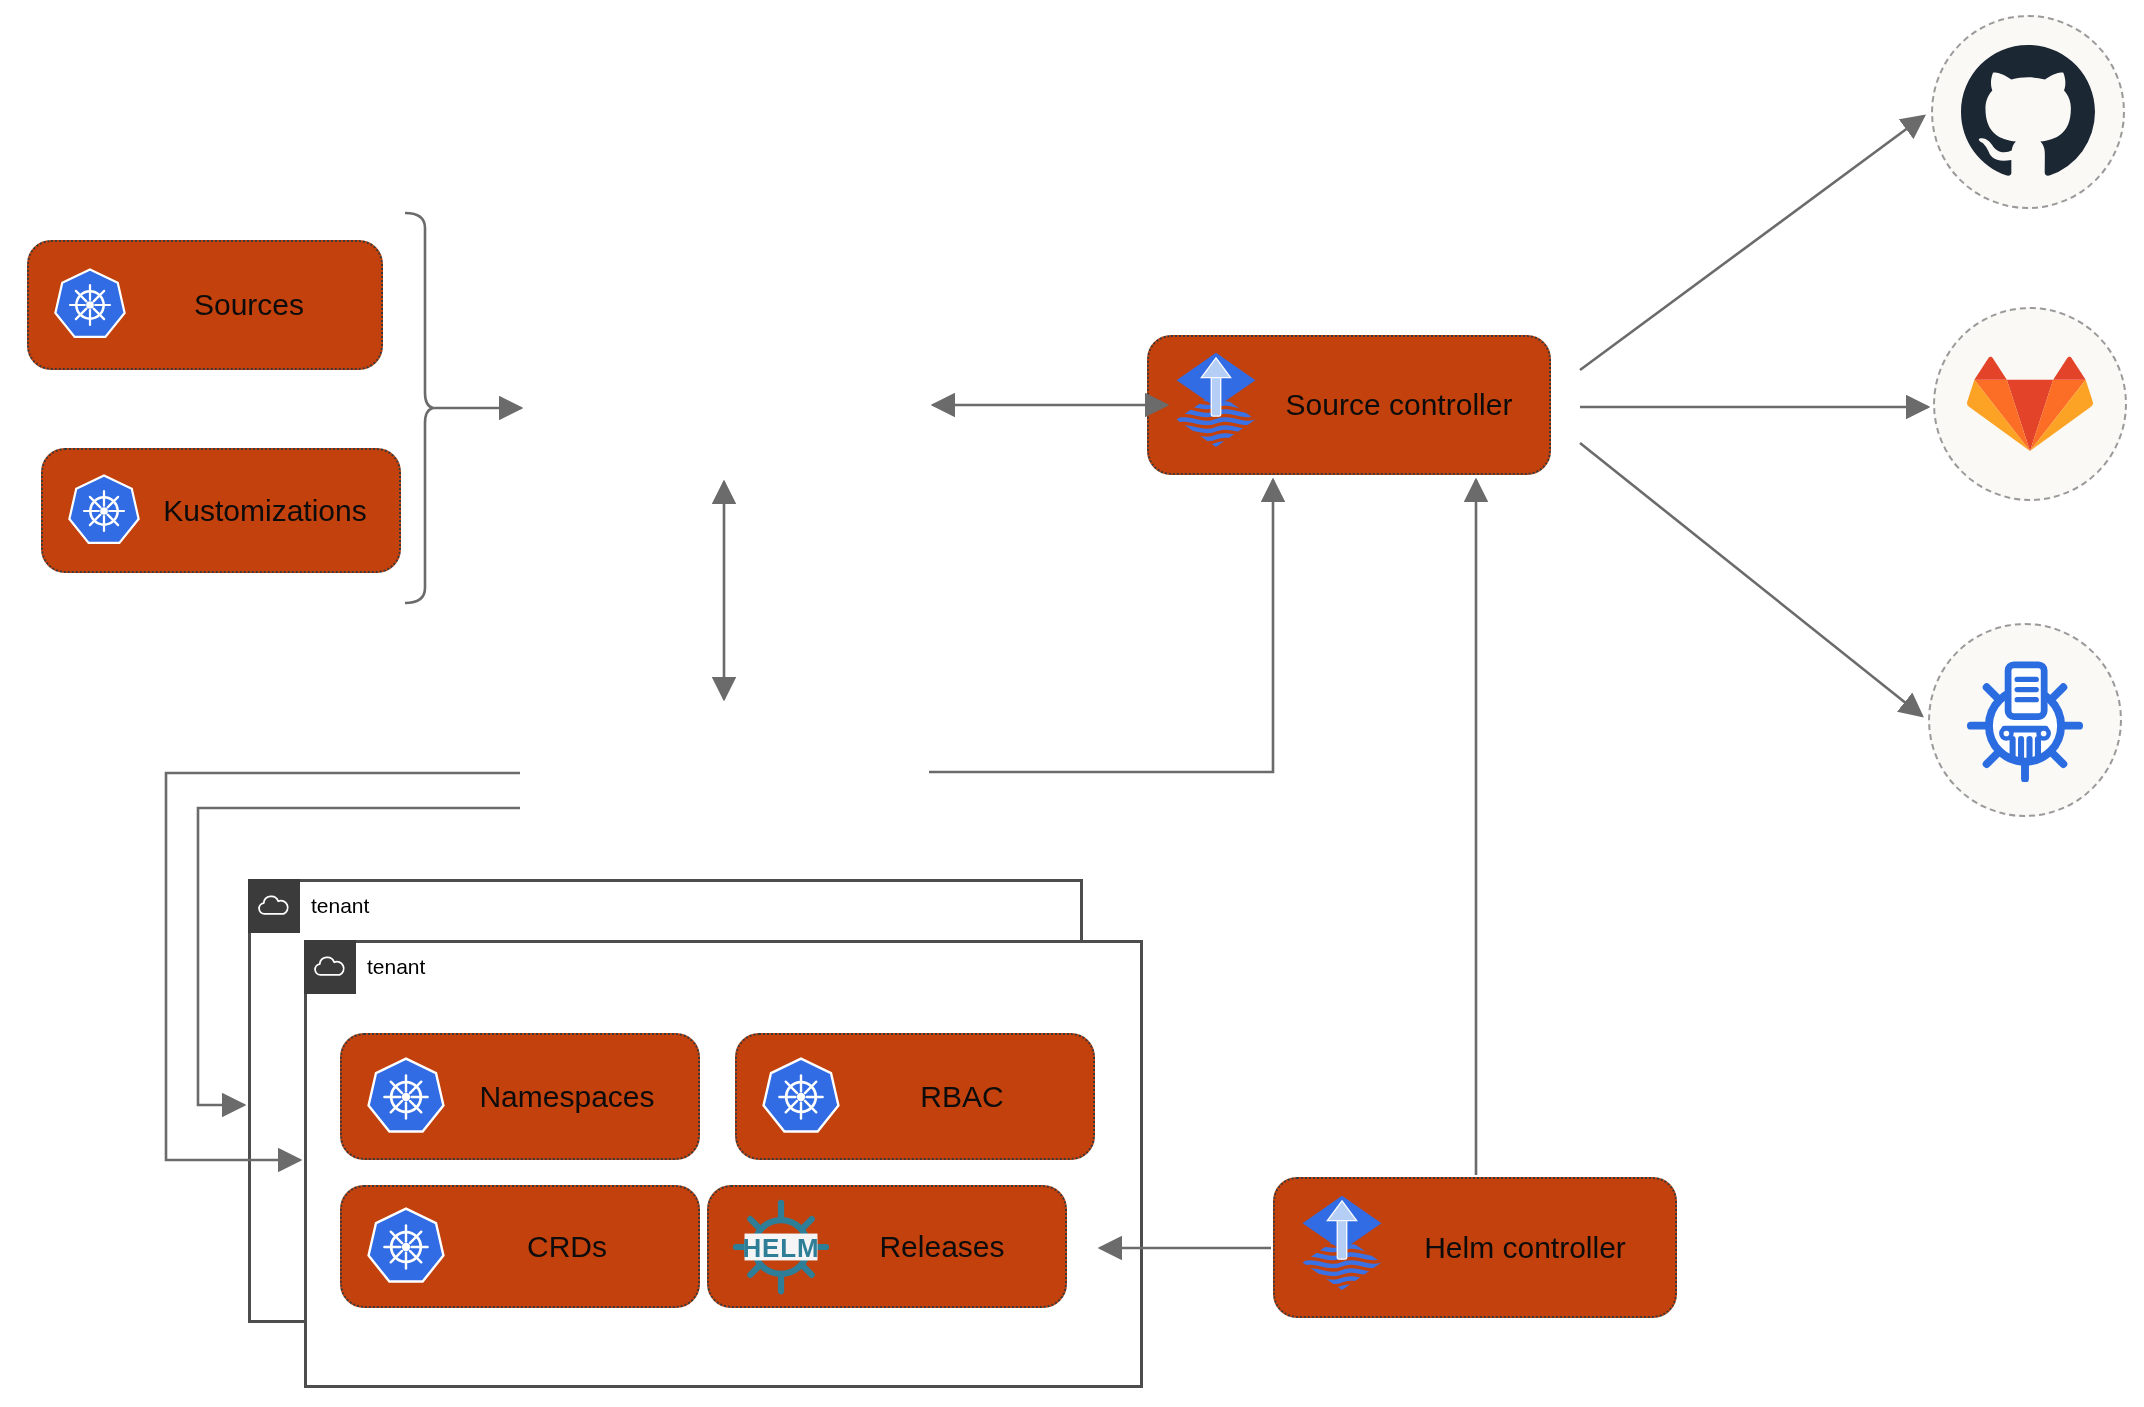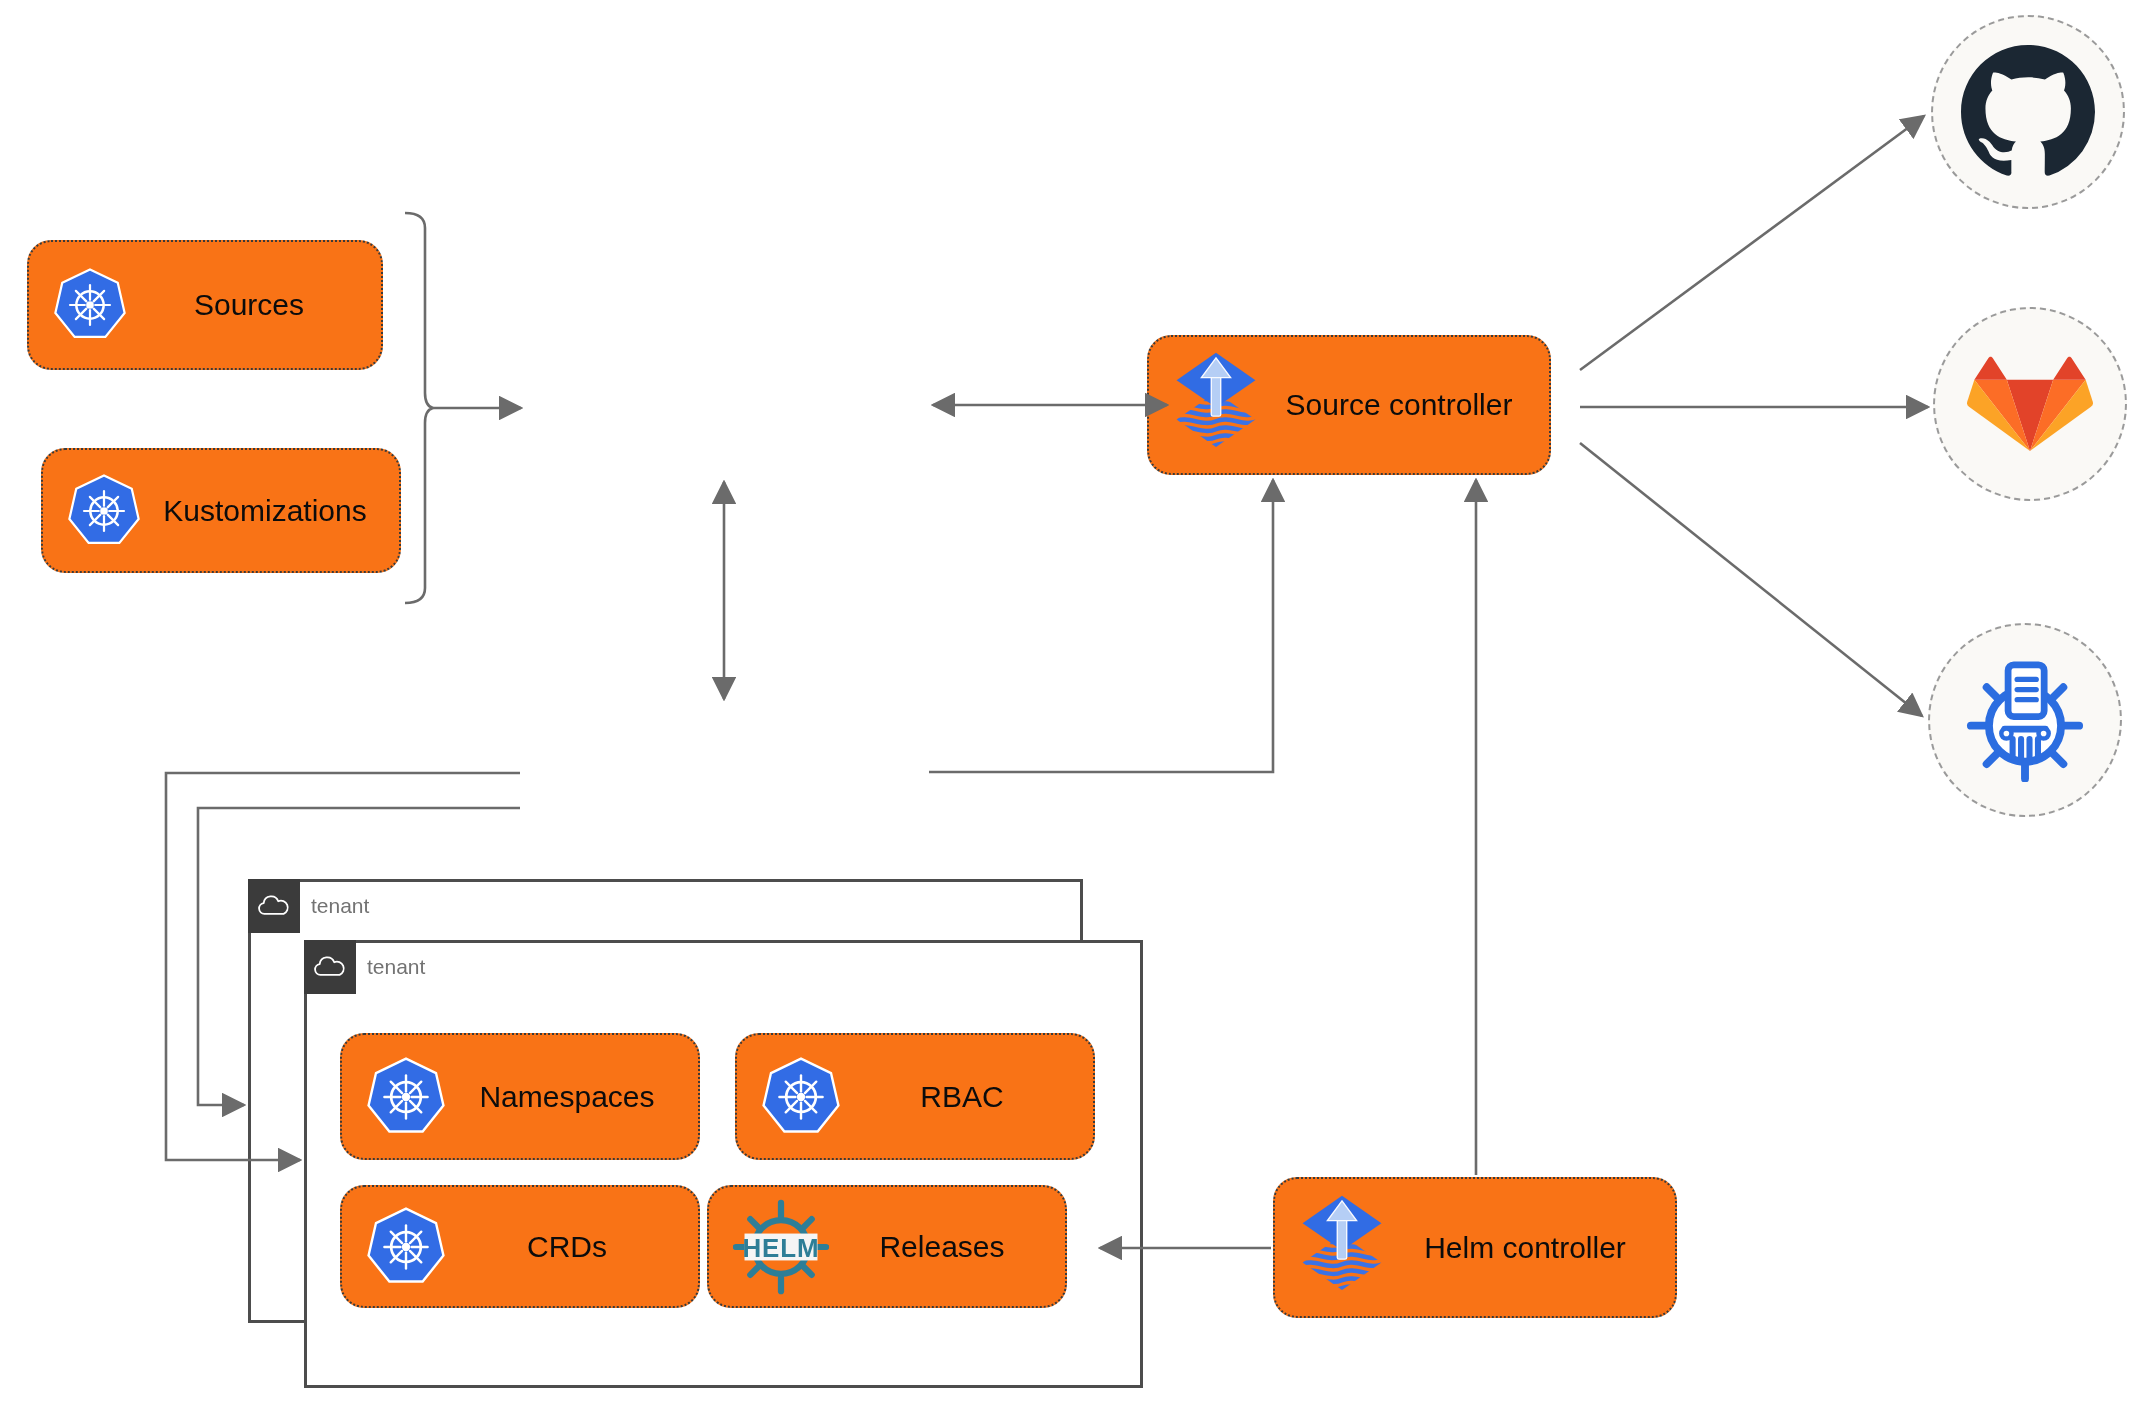--- a/index.html
+++ b/index.html
@@ -1,29 +1,29 @@
 <!DOCTYPE html>
 <html><head>
 <meta charset="utf-8">
 <style>
   html,body{margin:0;padding:0;background:#fff;}
   .canvas{position:relative;width:2144px;height:1407px;background:#ffffff;overflow:hidden;
           font-family:"Liberation Sans", sans-serif;color:#111;}
   .overlay{position:absolute;left:0;top:0;z-index:50;pointer-events:none;}
   
-  .node{position:absolute;background:#f97316;border:2px dotted #3a3a3a;border-radius:24px;
+  .node{position:absolute;background:#c2410c;border:2px dotted #3a3a3a;border-radius:24px;
         display:flex;align-items:center;box-sizing:border-box;padding:0 16px 0 24px;gap:6px;z-index:8;}
   .nlabel{flex:1;text-align:center;font-size:30px;line-height:1.25;color:#0c0c0c;}
   .nicon{flex:0 0 auto;display:flex;align-items:center;justify-content:center;}
   
   .tenant{position:absolute;background:#ffffff;border:3px solid #4d4d4d;box-sizing:border-box;}
   .tenant-tab{position:absolute;left:-3px;top:-3px;width:52px;height:54px;background:#3b3b3b;
               display:flex;align-items:center;justify-content:center;}
   .tenant-label{position:absolute;left:60px;top:-3px;height:54px;display:flex;align-items:center;
-                font-size:21px;color:#737373;text-align:right;}
+                font-size:21px;color:#000000;text-align:right;}
   
   .extcircle{position:absolute;border:2.5px dashed #9a9a9a;border-radius:50%;background:#faf9f6;
              display:flex;align-items:center;justify-content:center;box-sizing:border-box;z-index:8;}
   .helm-logo{position:relative;width:96px;height:96px;}
   .helm-logo svg{position:absolute;left:0;top:0;}
 </style>
 </head>
 <body>
 
 <div class="canvas">

